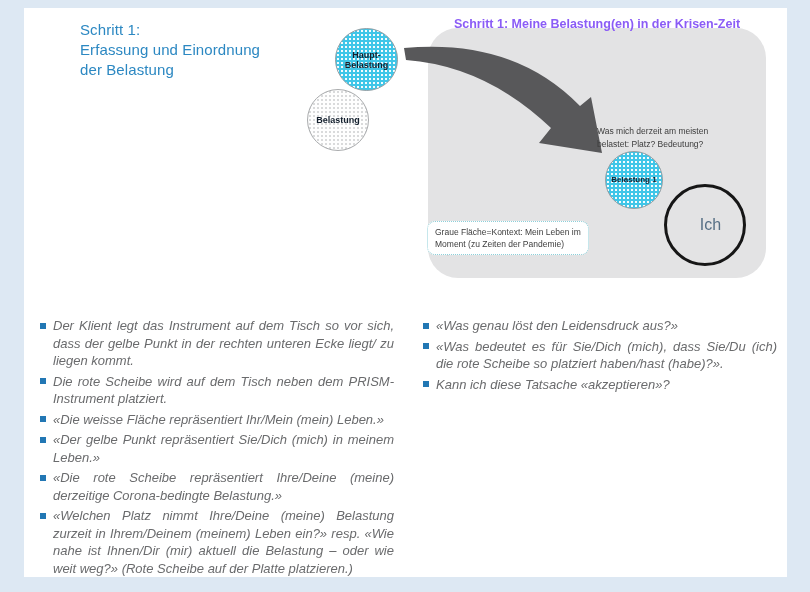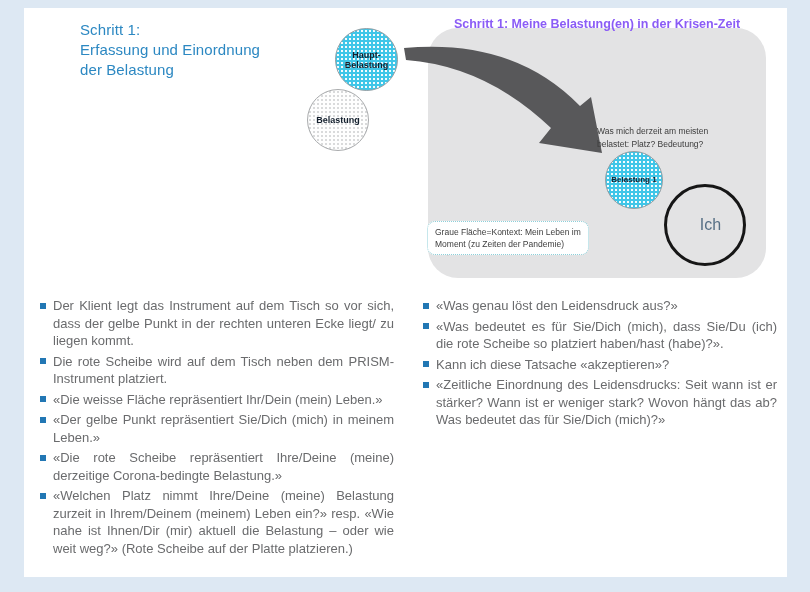--- a/index.html
+++ b/index.html
@@ -75,22 +75,22 @@
     background:#ffffff;border:1.5px dotted #8ed0da;border-radius:8px;
     box-sizing:border-box;padding:4px 7px;
     font-size:8.5px;line-height:12px;color:#3c3c3c;
   }
   .watermark{
     position:absolute;left:422px;top:233px;z-index:3;
     font-size:13px;color:#d2d3d5;letter-spacing:.5px;font-weight:bold;
   }
   
   .columns{
-    position:absolute;left:16px;top:289px;width:737px;
-    display:flex;gap:29px;z-index:1;
+    position:absolute;left:16px;top:309px;width:737px;
+    display:flex;gap:29px;z-index:1;font-style:italic;
   }
   .col{flex:1;}
   .col ul{
     list-style:none;margin:0;padding:0;
     font-size:13px;line-height:17.5px;color:#6a6b6d;
   }
   .col li{
     position:relative;padding-left:13px;margin-bottom:3px;
     text-align:justify;
   }
@@ -134,29 +134,28 @@
   </div>
 
   <div class="context-note">Graue Fläche=Kontext: Mein Leben im Moment (zu Zeiten der Pandemie)</div>
   <div class="watermark">prism</div>
 
   <div class="columns">
     <div class="col">
       <ul>
           <li>Der Klient legt das Instrument auf dem Tisch so vor sich, dass der gelbe Punkt in der rechten unteren Ecke liegt/ zu liegen kommt.</li>
           <li>Die rote Scheibe wird auf dem Tisch neben dem PRISM-Instrument platziert.</li>
-          <li>«Die weisse Fläche repräsentiert Ihr/Dein (mein) Leben.»</li>
+          <li>«Die weisse Fläche repräsentiert Ihr/Mein (mein) Leben.»</li>
           <li>«Der gelbe Punkt repräsentiert Sie/Dich (mich) in meinem Leben.»</li>
           <li>«Die rote Scheibe repräsentiert Ihre/Deine (meine) derzeitige Corona-bedingte Belastung.»</li>
           <li>«Welchen Platz nimmt Ihre/Deine (meine) Belastung zurzeit in Ihrem/Deinem (meinem) Leben ein?» resp. «Wie nahe ist Ihnen/Dir (mir) aktuell die Belastung – oder wie weit weg?» (Rote Scheibe auf der Platte platzieren.)</li>
         </ul>
     </div>
     <div class="col">
       <ul>
           <li>«Was genau löst den Leidensdruck aus?»</li>
           <li>«Was bedeutet es für Sie/Dich (mich), dass Sie/Du (ich) die rote Scheibe so platziert haben/hast (habe)?».</li>
           <li>Kann ich diese Tatsache «akzeptieren»?</li>
-          <li>«Zeitliche Einordnung des Leidensdrucks: Seit wann ist er stärker? Wann ist er weniger stark? Wovon hängt das ab? Was bedeutet das für Sie/Dich (mich)?»</li>
         </ul>
     </div>
   </div>
 
 </div>
 
 </body></html>

